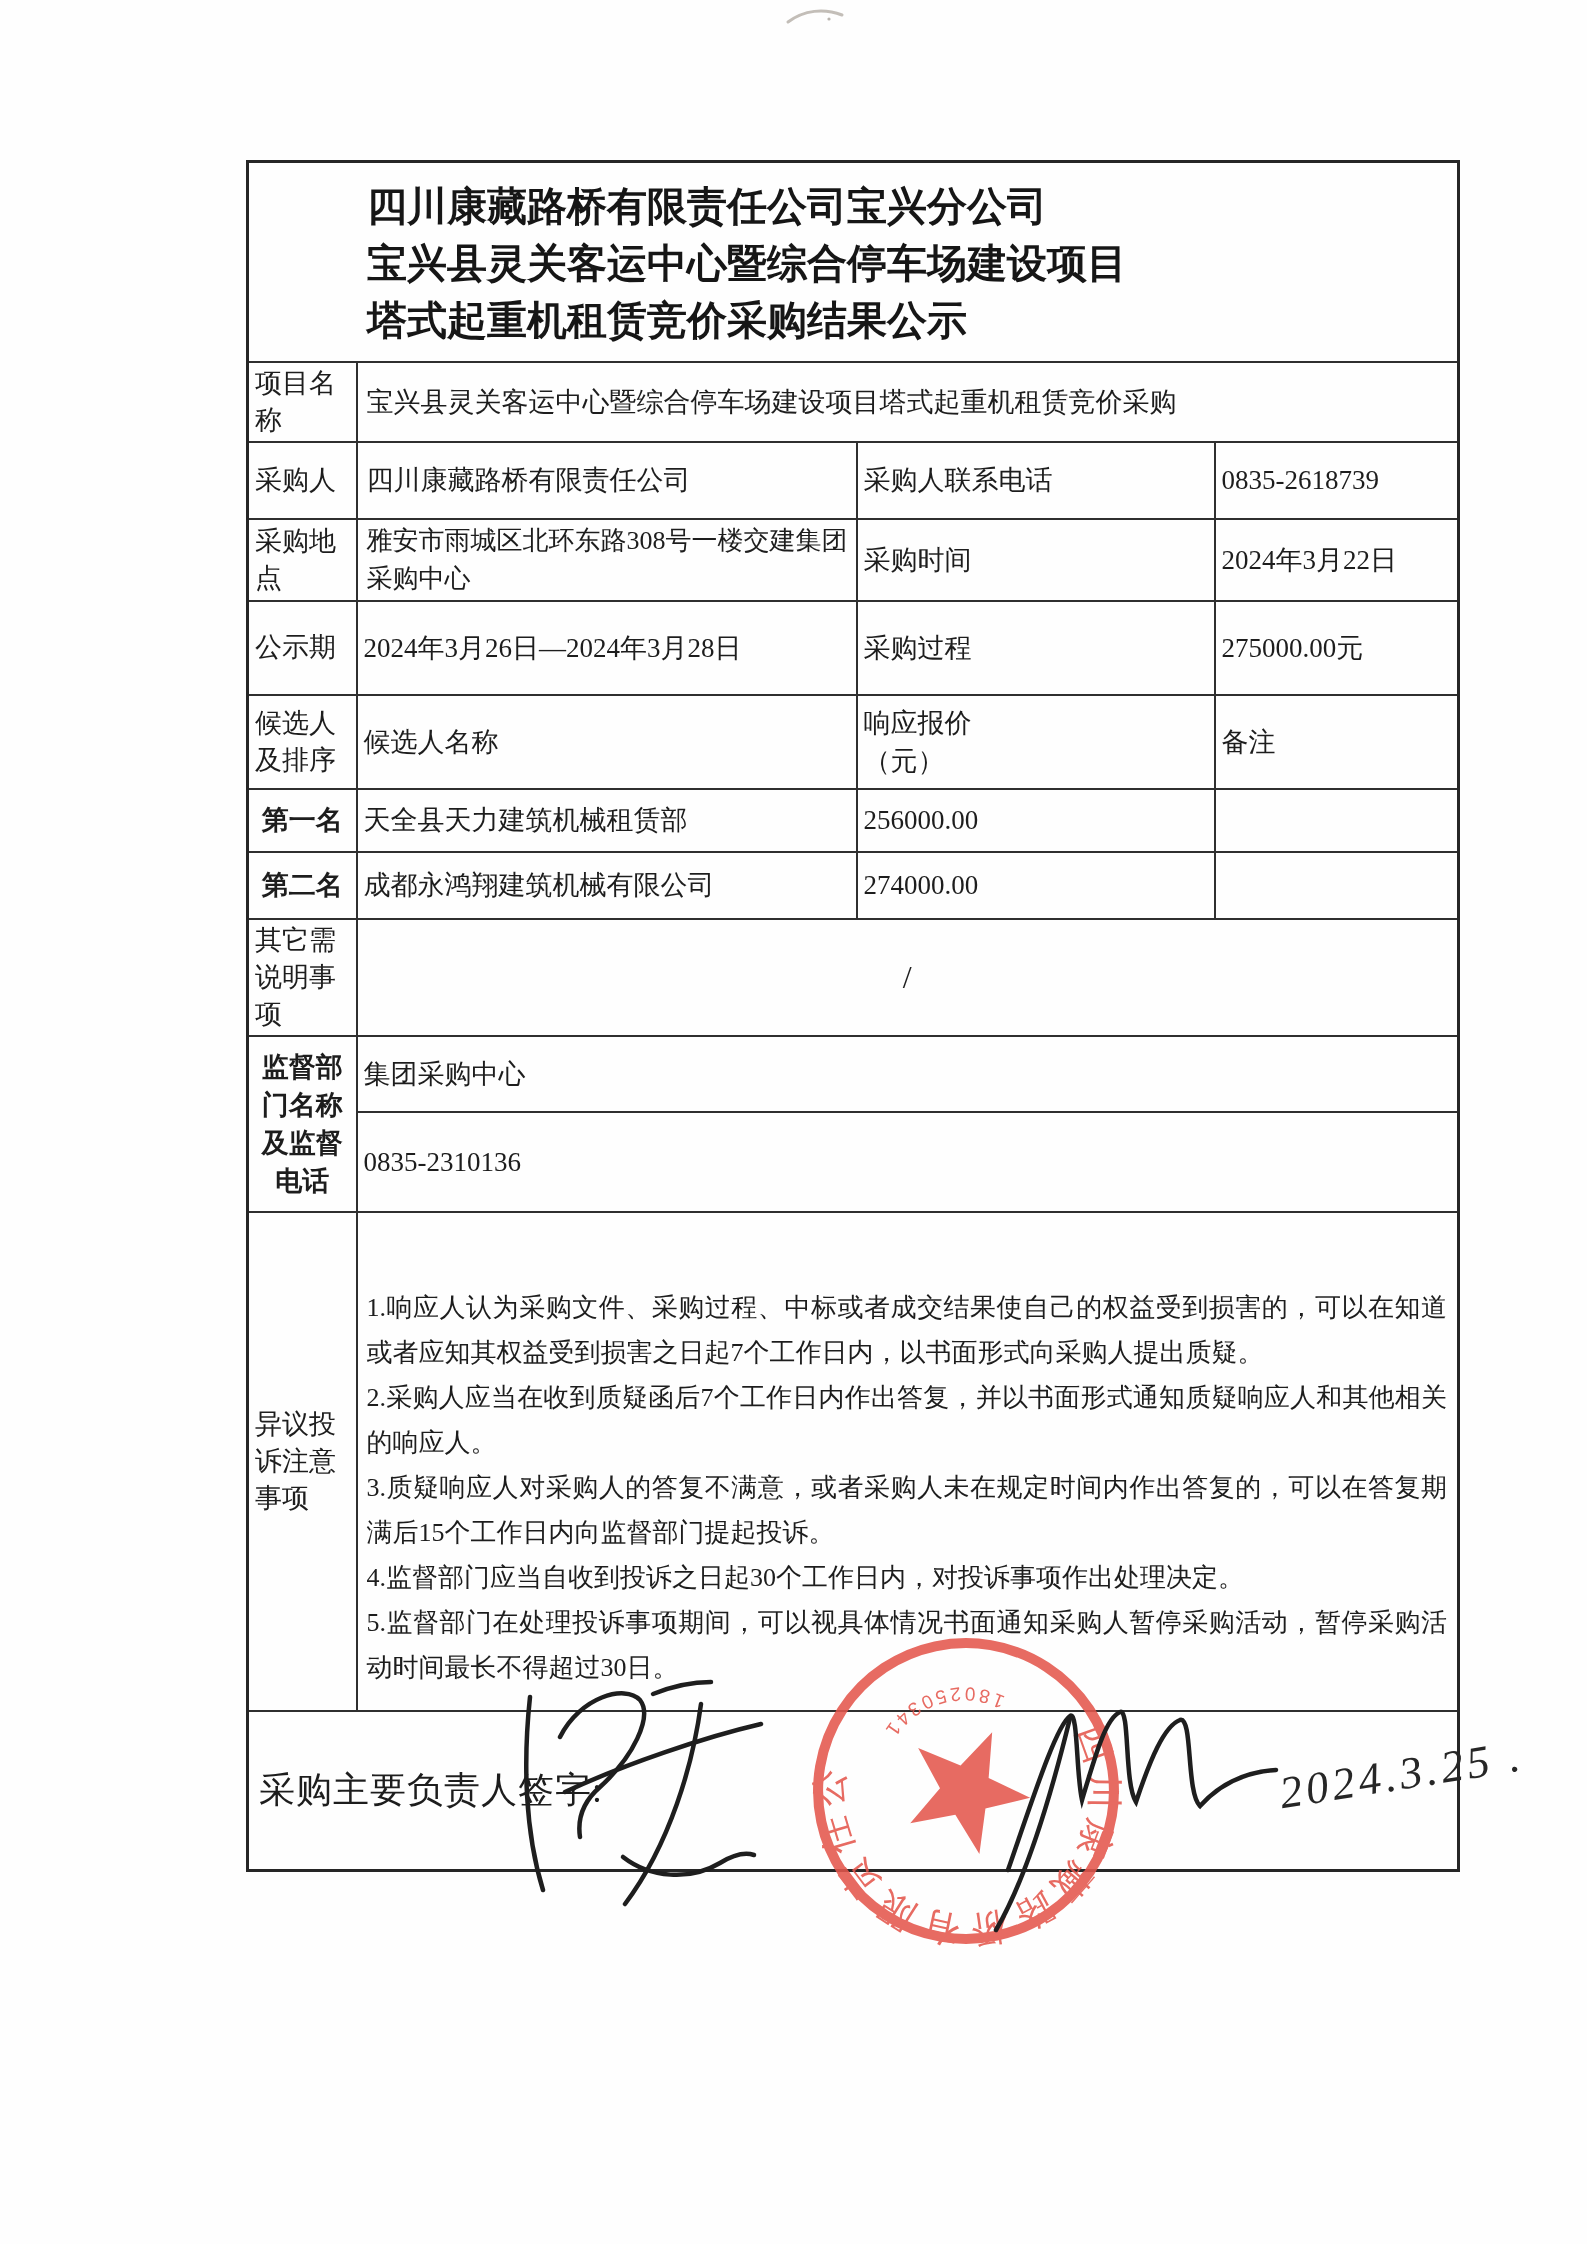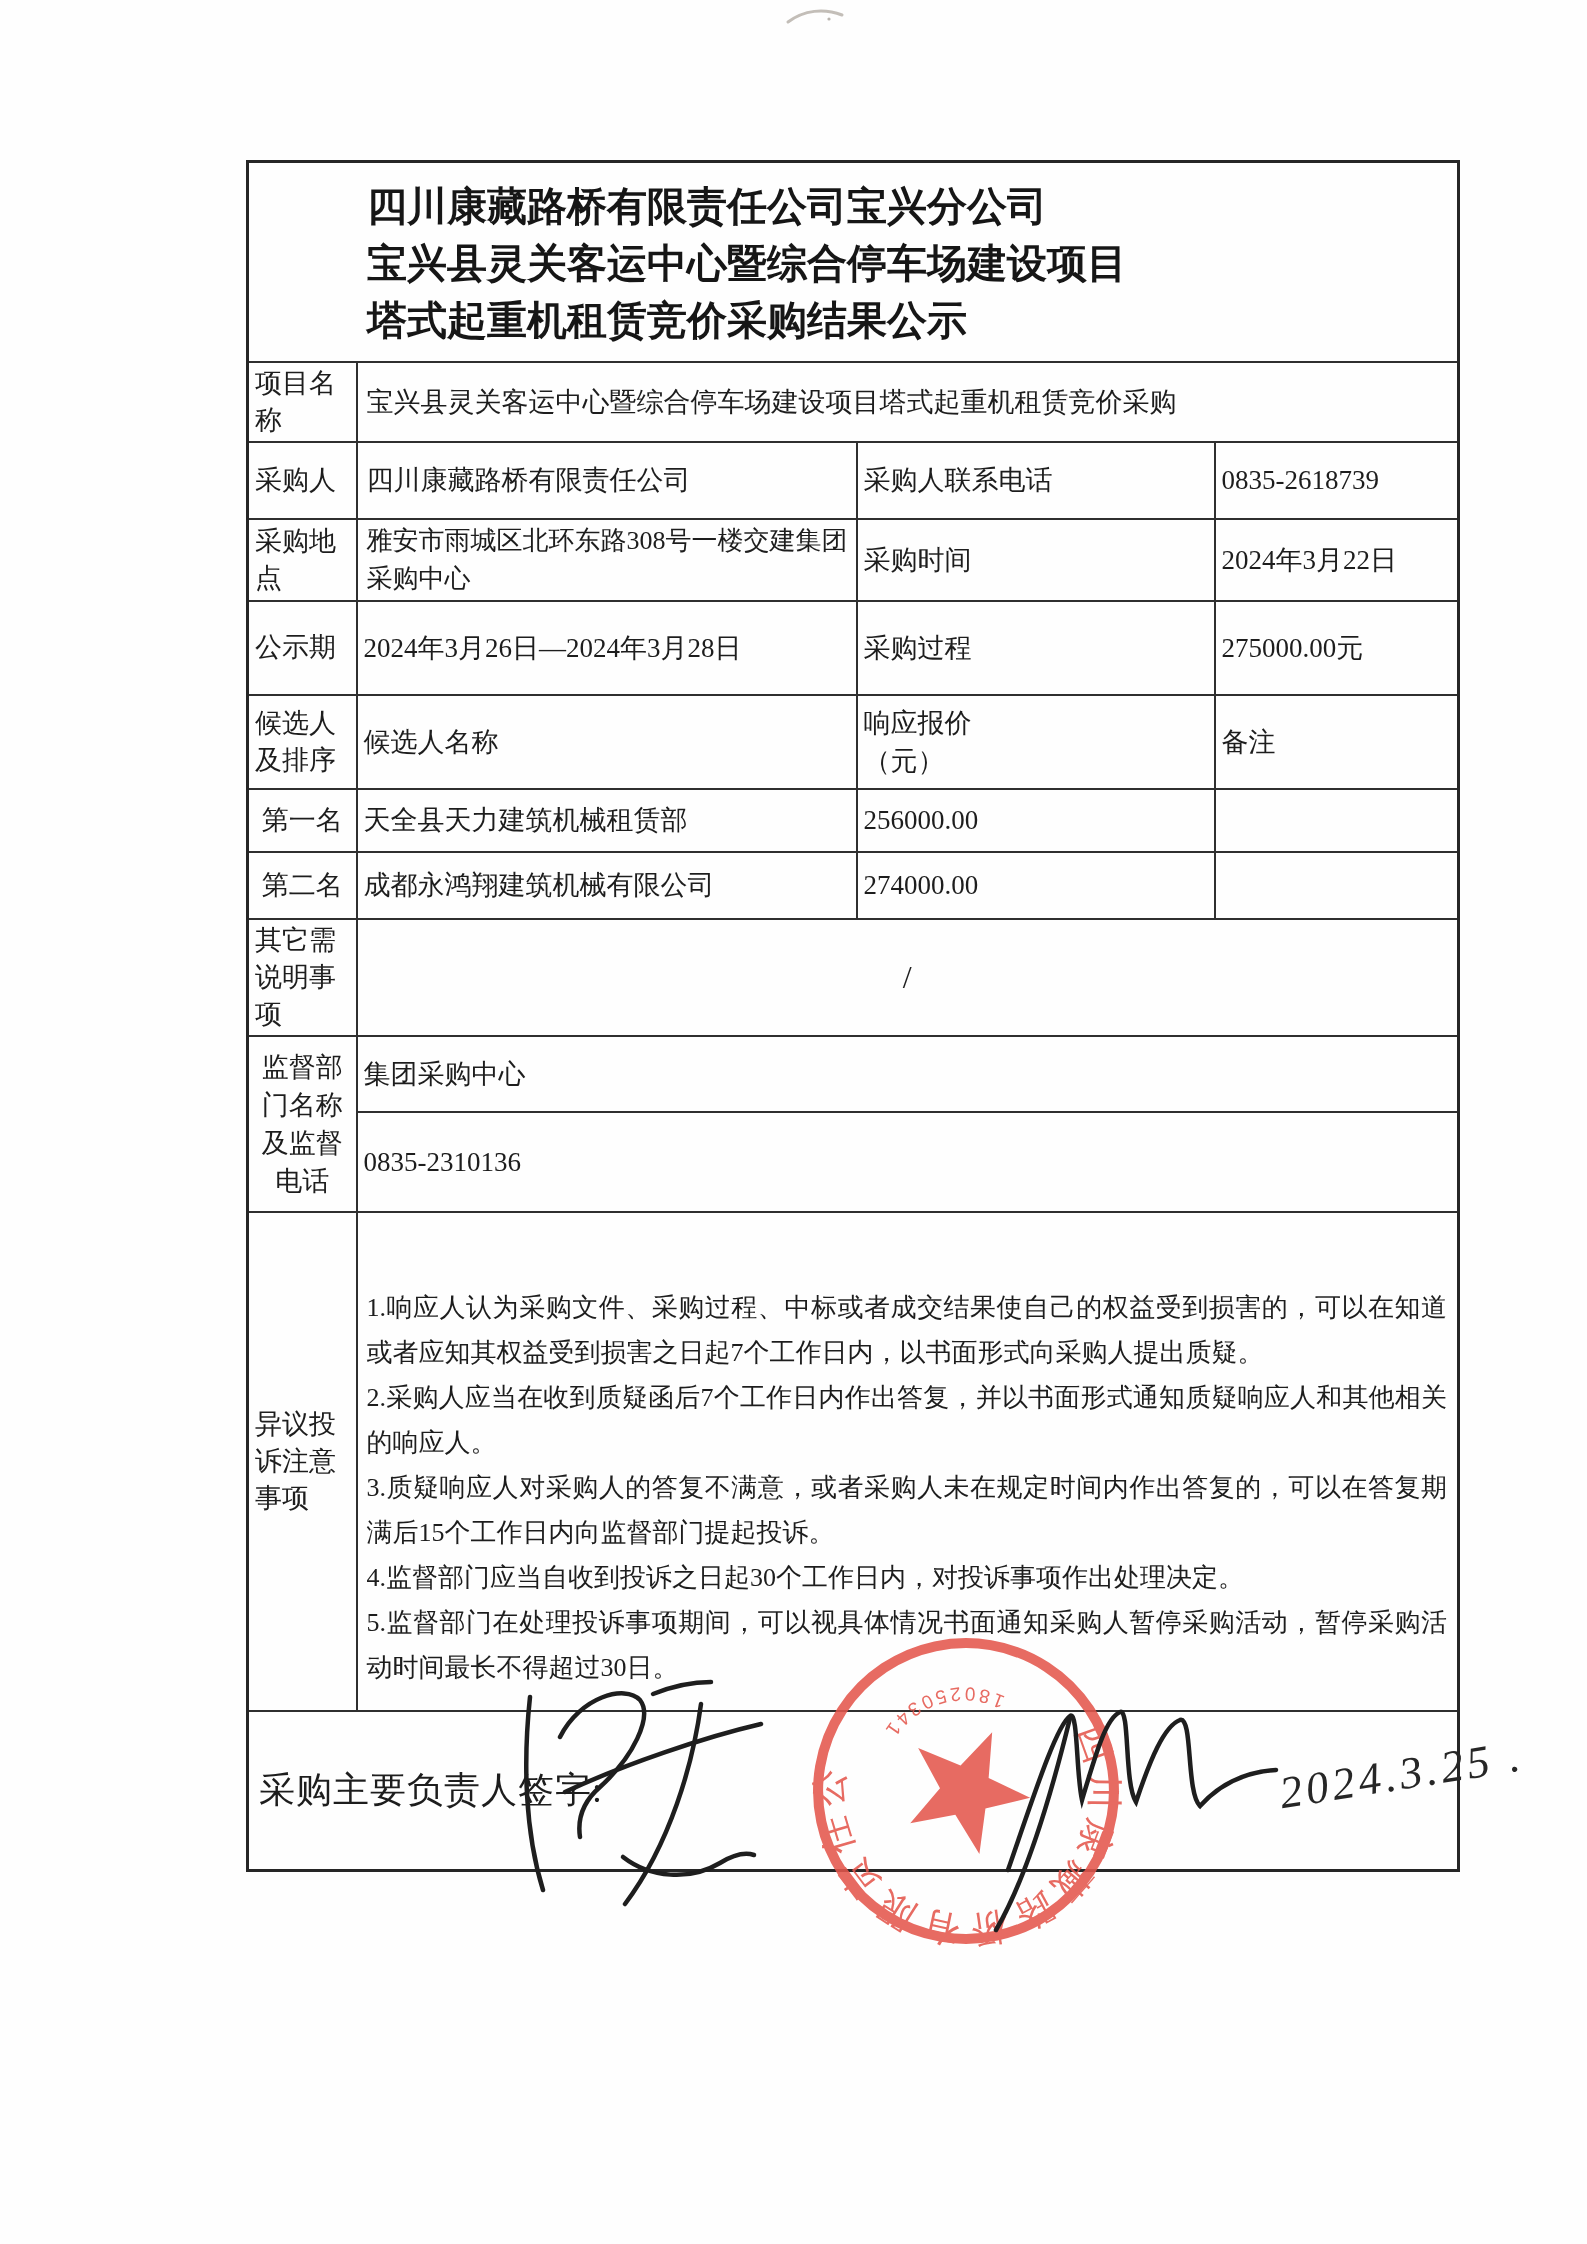--- a/index.html
+++ b/index.html
@@ -14,21 +14,21 @@
   td{
     border:2px solid #2f2f2f;font-size:27px;line-height:38px;
     padding:2px 6px;vertical-align:middle;overflow:hidden;word-break:break-all;
   }
   .title-cell{
     text-align:left;padding-left:118px;padding-top:6px;vertical-align:middle;
     font-family:"Liberation Sans","DejaVu Sans",sans-serif;
     font-weight:bold;font-size:40px;line-height:57px;color:#161616;
   }
   .lbl{padding:2px 4px 2px 6px;line-height:37px;}
-  .lbl-center{text-align:center;padding:2px 3px;}
+  .lbl-center{text-align:center;padding:2px 3px;font-weight:bold;}
   .c{text-align:left;}
   .val{padding-left:9px;}
   .loc-val{font-size:26px;}
   .slash-cell{text-align:center;font-size:32px;}
   .obj-cell{vertical-align:top;padding:72px 10px 20px 9px;}
   .obj-item{font-size:26px;line-height:45px;text-align:justify;}
   .sign-cell{vertical-align:middle;font-size:36px;padding-left:10px;letter-spacing:1px;}
   .overlay{position:absolute;left:0;top:0;width:100%;height:100%;pointer-events:none;}
   .stamp{position:absolute;left:805px;top:1630px;width:322px;height:322px;opacity:.87;}
   .sig{position:absolute;}

